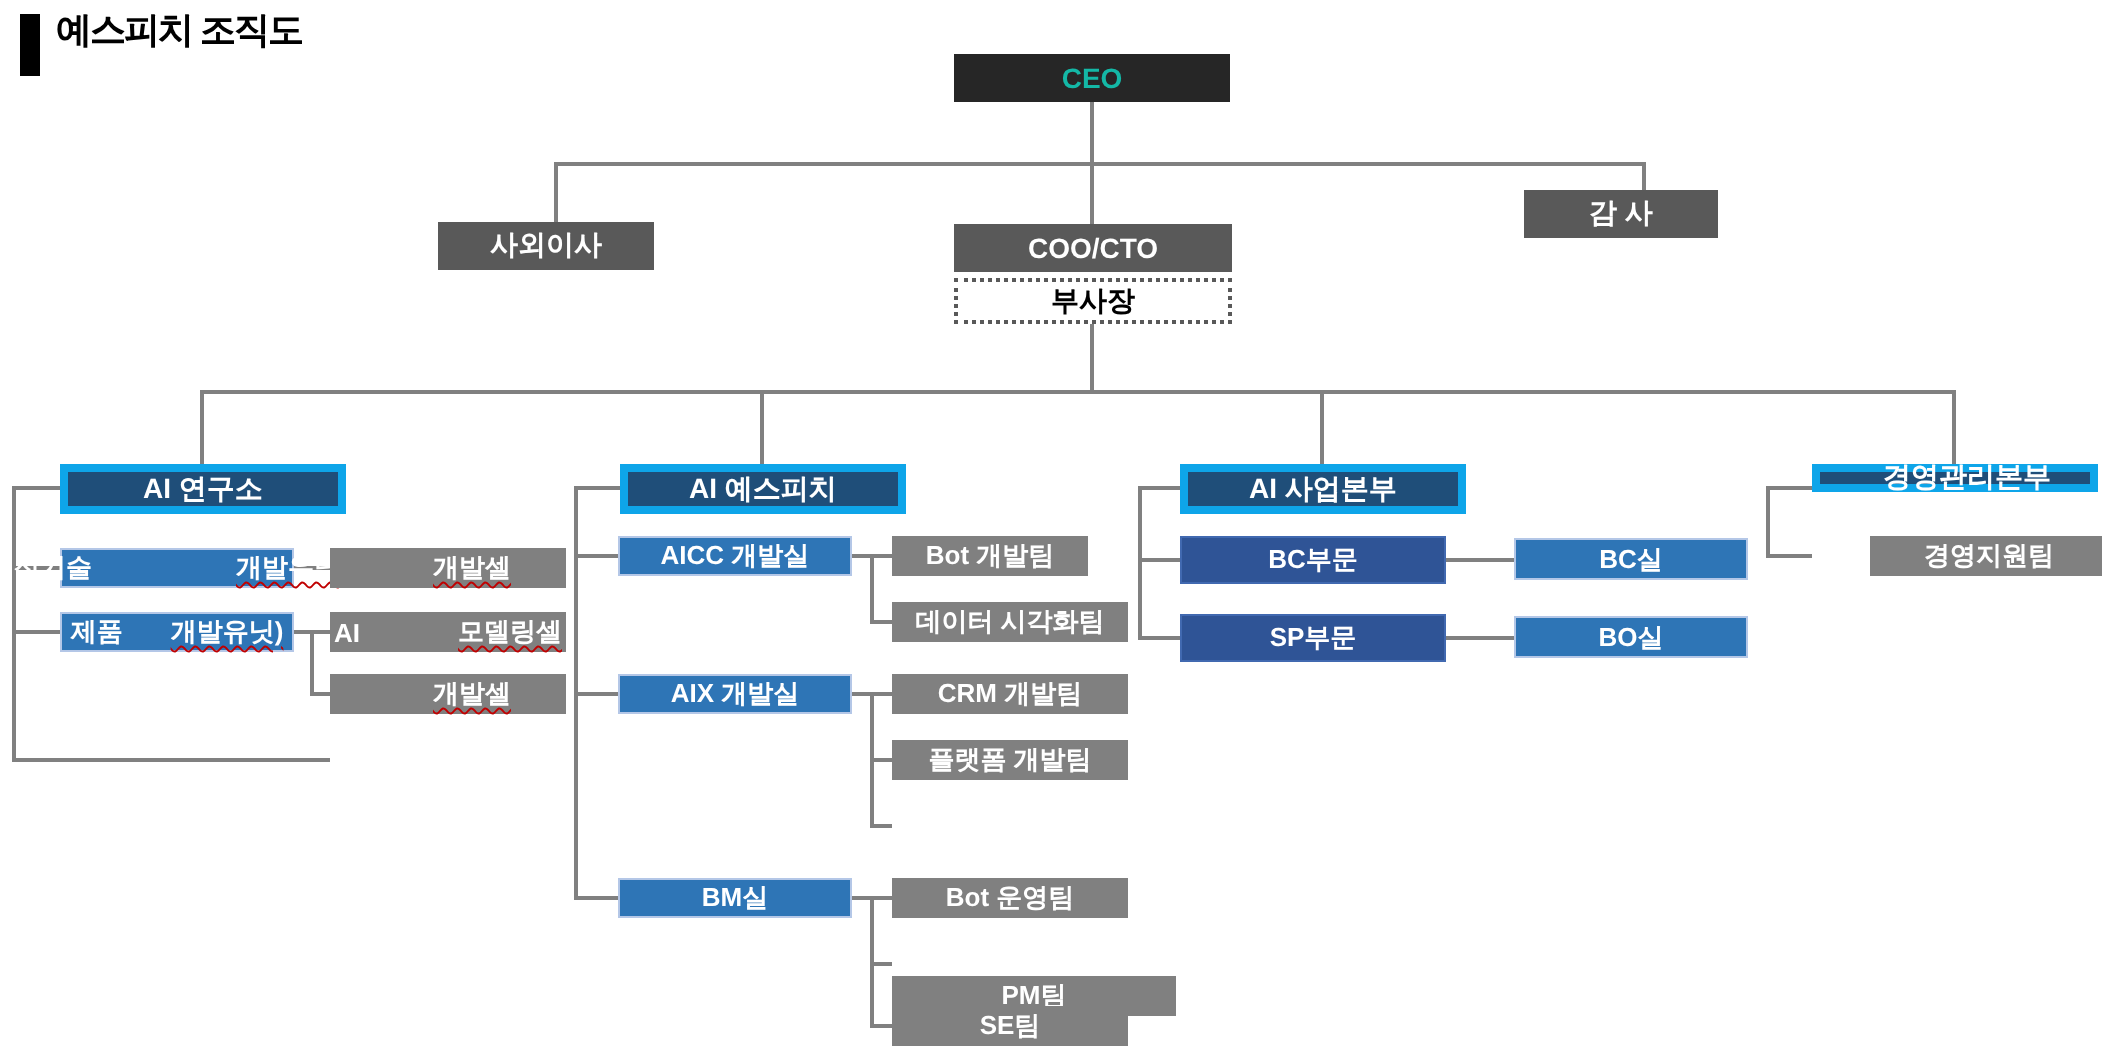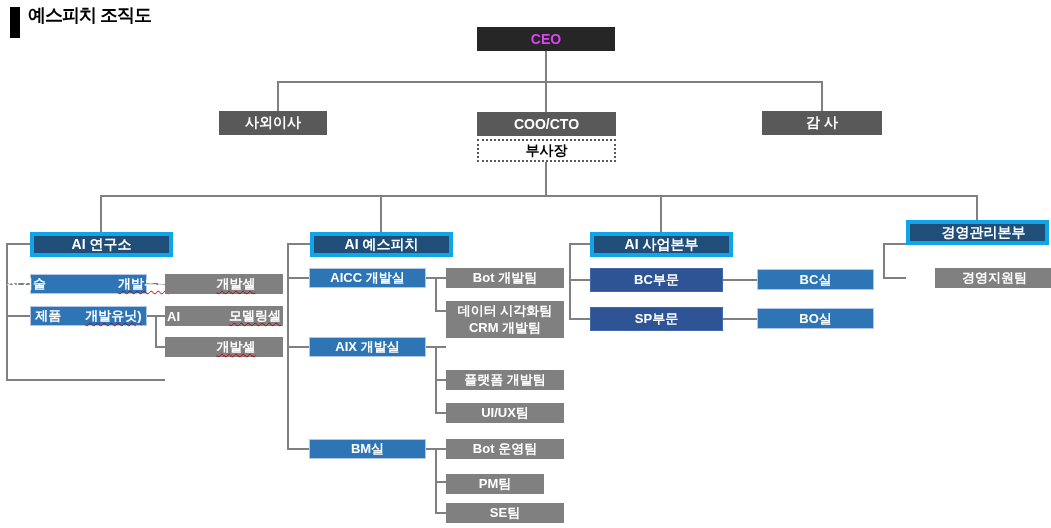--- a/index.html
+++ b/index.html
@@ -1,21 +1,21 @@
 <!DOCTYPE html>
 <html><head>
 <meta charset="utf-8">
 <style>
   html,body{margin:0;padding:0;background:#fff;font-family:"Liberation Sans",sans-serif;}
   .canvas{position:relative;width:1051px;height:528px;background:#fff;overflow:hidden;}
   .title-bar{position:absolute;left:10px;top:7px;width:10px;height:31px;background:#000;}
   .page-title{position:absolute;left:28px;top:3px;font-size:18px;font-weight:bold;color:#000;letter-spacing:-1px;white-space:nowrap;}
   .box{position:absolute;display:flex;align-items:center;justify-content:center;
        font-weight:bold;box-sizing:border-box;text-align:center;white-space:nowrap;}
-  .ceo{background:#262626;color:#d946ef;font-size:14px;}
+  .ceo{background:#262626;color:#14b8a6;font-size:14px;}
   .exec{background:#595959;color:#fff;font-size:14px;}
   .vp{background:#fff;color:#000;border:2px dotted #595959;font-size:14px;}
   .navy{background:#1F4E79;color:#fff;border:4px solid #0ea5e9;font-size:14px;}
   .blue{background:#2E75B6;color:#fff;border:1px solid #B4C7E7;font-size:13px;}
   .royal{background:#2F5496;color:#fff;border:1px solid #4169B0;font-size:13px;}
   .gray{background:#808080;color:#fff;font-size:13px;}
   .ln{position:absolute;background:#808080;}
   .sq{text-decoration-line:underline;text-decoration-style:wavy;text-decoration-color:#C00000;
       text-decoration-thickness:1px;text-underline-offset:2px;padding-left:24px;}
 </style>
@@ -73,26 +73,26 @@
   <div class="ln" style="left:723px;top:318px;width:34px;height:2px;"></div>
 
   <div class="ln" style="left:883px;top:243px;width:23px;height:2px;"></div>
   <div class="ln" style="left:883px;top:243px;width:2px;height:36px;"></div>
   <div class="ln" style="left:883px;top:277px;width:23px;height:2px;"></div>
 
   <div class="box ceo" style="left:477px;top:27px;width:138px;height:24px;">CEO</div>
   <div class="box exec" style="left:219px;top:111px;width:108px;height:24px;">사외이사</div>
   <div class="box exec" style="left:477px;top:112px;width:139px;height:24px;">COO/CTO</div>
   <div class="box vp" style="left:477px;top:139px;width:139px;height:23px;">부사장</div>
-  <div class="box exec" style="left:762px;top:111px;width:120px;height:24px;">감 사</div>
+  <div class="box exec" style="left:762px;top:95px;width:97px;height:24px;">감 사</div>
 
   <div class="box navy" style="left:30px;top:232px;width:143px;height:25px;">AI 연구소</div>
   <div class="box navy" style="left:310px;top:232px;width:143px;height:25px;">AI 예스피치</div>
   <div class="box navy" style="left:590px;top:232px;width:143px;height:25px;">AI 사업본부</div>
-  <div class="box navy" style="left:906px;top:220px;width:143px;height:25px;padding-left:12px;">경영관리본부</div>
+  <div class="box navy" style="left:906px;top:232px;width:143px;height:14px;padding-left:12px;">경영관리본부</div>
 
   <div class="box blue" style="left:30px;top:274px;width:117px;height:20px;gap:48px;">
       <span>신기술 </span>
       <span class="sq">개발유닛</span>
     </div>
   <div class="box gray" style="left:165px;top:274px;width:118px;height:20px;">
       <span></span>
       <span class="sq">개발셀</span>
     </div>
   <div class="box blue" style="left:30px;top:306px;width:117px;height:20px;">
@@ -102,29 +102,28 @@
   <div class="box gray" style="left:165px;top:306px;width:118px;height:20px;gap:25px;">
       <span>AI </span>
       <span class="sq">모델링셀</span>
     </div>
   <div class="box gray" style="left:165px;top:337px;width:118px;height:20px;">
       <span></span>
       <span class="sq">개발셀</span>
     </div>
 
   <div class="box blue" style="left:309px;top:268px;width:117px;height:20px;">AICC 개발실</div>
-  <div class="box gray" style="left:446px;top:268px;width:118px;height:20px;">Bot 개발팀</div>
+  <div class="box gray" style="left:446px;top:268px;width:98px;height:20px;">Bot 개발팀</div>
   <div class="box gray" style="left:446px;top:301px;width:118px;height:20px;">데이터 시각화팀</div>
   <div class="box blue" style="left:309px;top:337px;width:117px;height:20px;">AIX 개발실</div>
-  <div class="box gray" style="left:446px;top:318px;width:118px;height:20px;">CRM 개발팀</div>
+  <div class="box gray" style="left:446px;top:337px;width:118px;height:20px;">CRM 개발팀</div>
   <div class="box gray" style="left:446px;top:370px;width:118px;height:20px;">플랫폼 개발팀</div>
-  <div class="box gray" style="left:446px;top:403px;width:118px;height:20px;">UI/UX팀</div>
   <div class="box blue" style="left:309px;top:439px;width:117px;height:20px;">BM실</div>
   <div class="box gray" style="left:446px;top:439px;width:118px;height:20px;">Bot 운영팀</div>
-  <div class="box gray" style="left:446px;top:474px;width:98px;height:20px;text-align:center;">PM팀</div>
+  <div class="box gray" style="left:446px;top:488px;width:142px;height:20px;text-align:center;">PM팀</div>
   <div class="box gray" style="left:446px;top:503px;width:118px;height:20px;">SE팀</div>
 
   <div class="box royal" style="left:590px;top:268px;width:133px;height:24px;">BC부문</div>
   <div class="box blue" style="left:757px;top:269px;width:117px;height:21px;">BC실</div>
   <div class="box royal" style="left:590px;top:307px;width:133px;height:24px;text-align:center;">SP부문</div>
   <div class="box blue" style="left:757px;top:308px;width:117px;height:21px;">BO실</div>
 
   <div class="box gray" style="left:935px;top:268px;width:119px;height:20px;">경영지원팀</div>
 
 </div>

